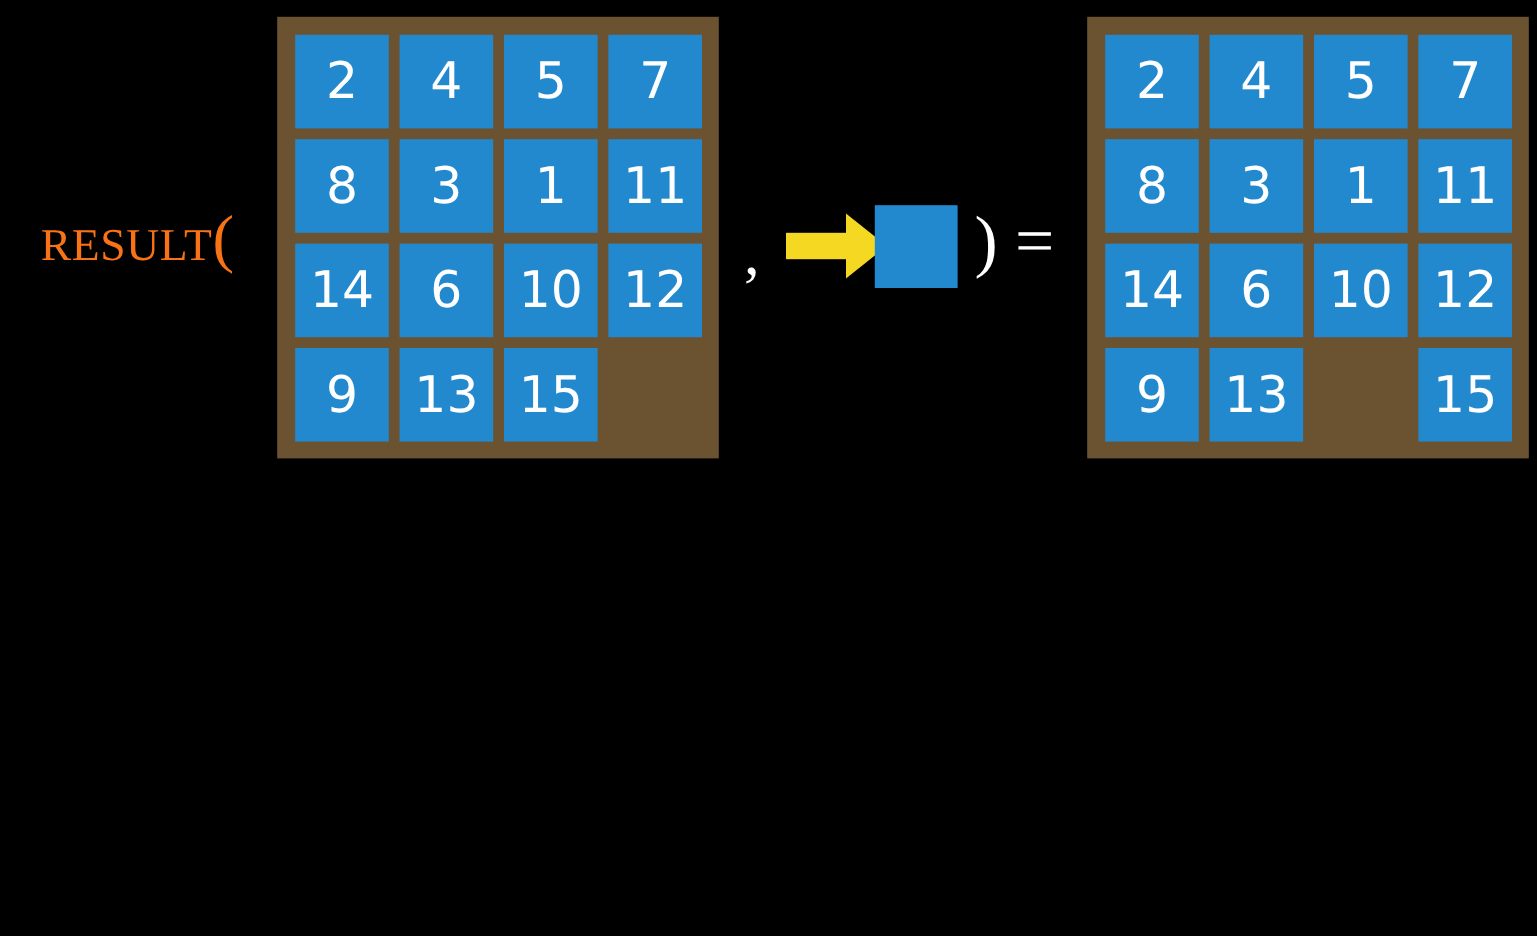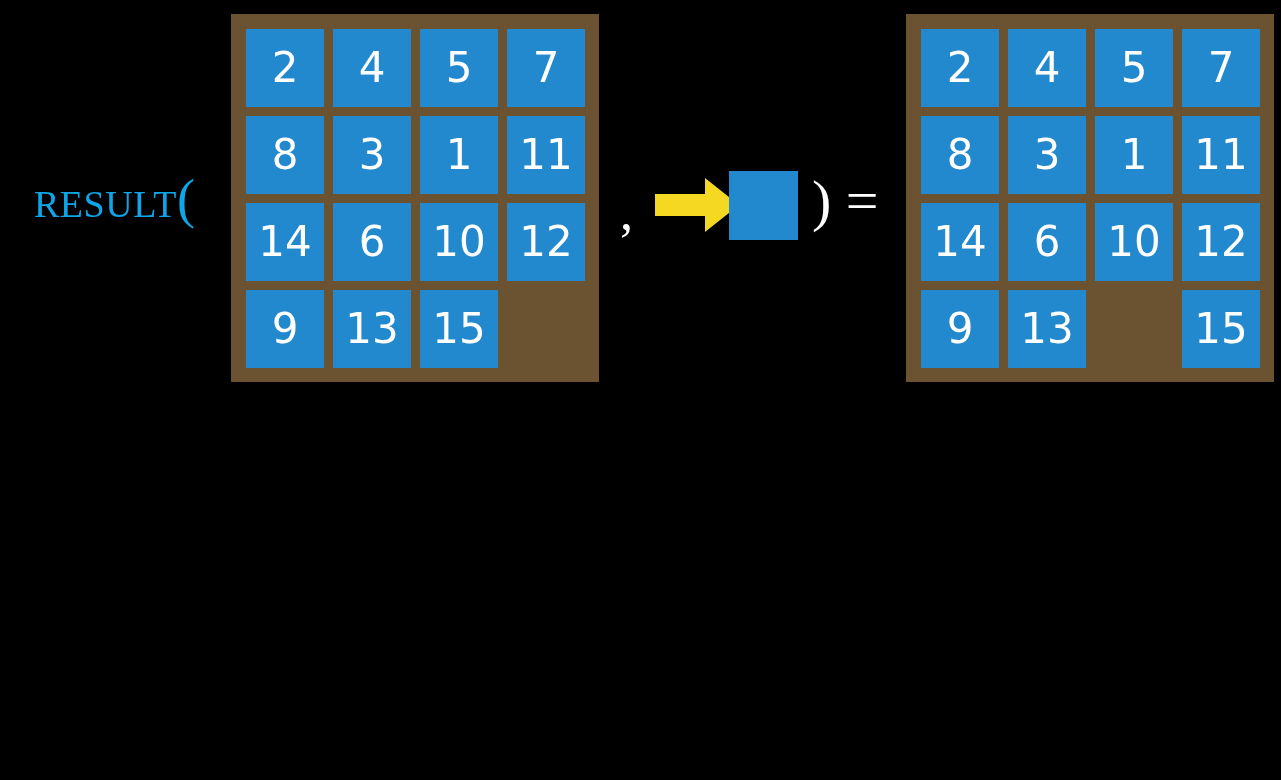--- a/index.html
+++ b/index.html
@@ -28,21 +28,21 @@
     position: absolute;
     left: 0;
     width: 1281px;
   }
   #row-1 { top: 0px; height: 392px; }
   #row-2 { top: 390px; height: 390px; }
 
   
   .result-label {
     position: absolute;
-    color: #0ea5e9;
+    color: #f97316;
     font-family: "Liberation Serif", serif;
     font-size: 54px;
     line-height: 1;
     white-space: nowrap;
     letter-spacing: 0.5px;
     font-variant: small-caps;
     text-transform: lowercase;
   }
   .result-label::first-letter { font-size: 54px; }
   #row-1 .result-label { left: 34px; top: 172px; }

